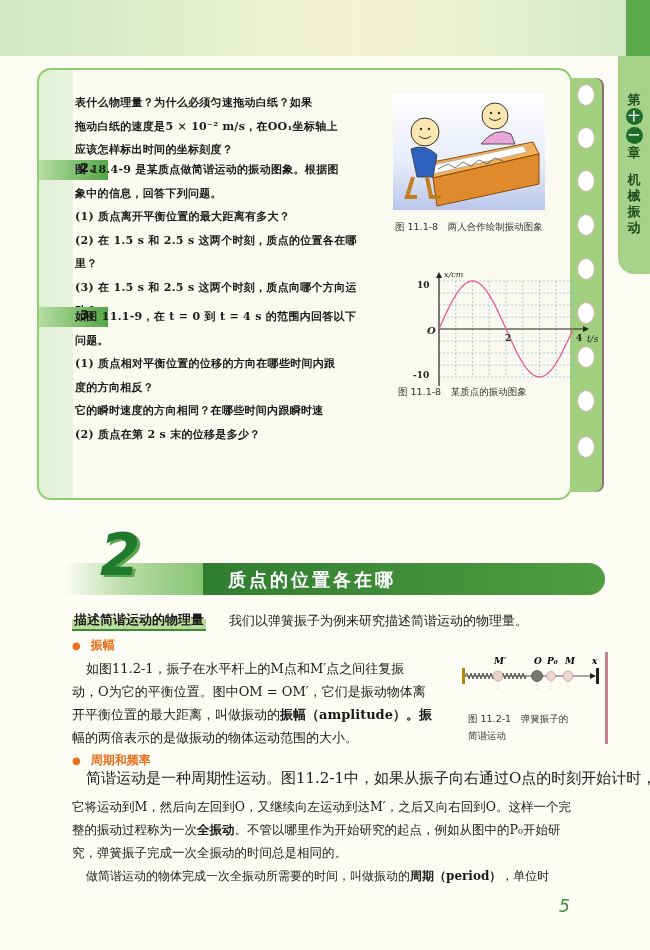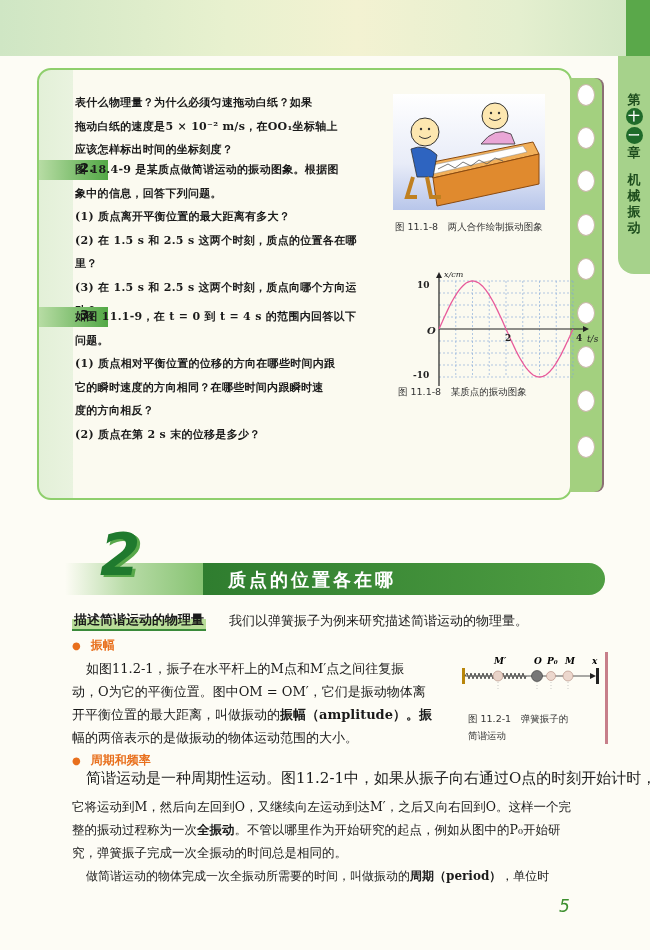--- a/index.html
+++ b/index.html
@@ -167,22 +167,22 @@
   <p>(3) 在 1.5 s 和 2.5 s 这两个时刻，质点向哪个方向运</p>
   <p>动？</p>
 </div>
 
 <div class="num-band" style="top:307px"></div>
 <span class="num" style="top:307px">3.</span>
 <div class="ex-text" style="top:305px">
   <p>如图 11.1-9，在 t = 0 到 t = 4 s 的范围内回答以下</p>
   <p>问题。</p>
   <p>(1) 质点相对平衡位置的位移的方向在哪些时间内跟</p>
+  <p>度的方向相反？</p>
   <p>它的瞬时速度的方向相同？在哪些时间内跟瞬时速</p>
-  <p>度的方向相反？</p>
   <p>(2) 质点在第 2 s 末的位移是多少？</p>
 </div>
 
 <div class="fig8">
   <svg width="152" height="116" viewBox="0 0 152 116">
 
     <polygon points="30,70 140,48 146,60 40,84" fill="#f2b05a" stroke="#8a4a10" stroke-width="1"></polygon>
     <polygon points="40,84 146,60 146,90 44,112" fill="#e08a2e" stroke="#8a4a10" stroke-width="1"></polygon>
 
     <polygon points="35,72 130,52 134,58 40,80" fill="#fff" stroke="#888" stroke-width="0.5"></polygon>

